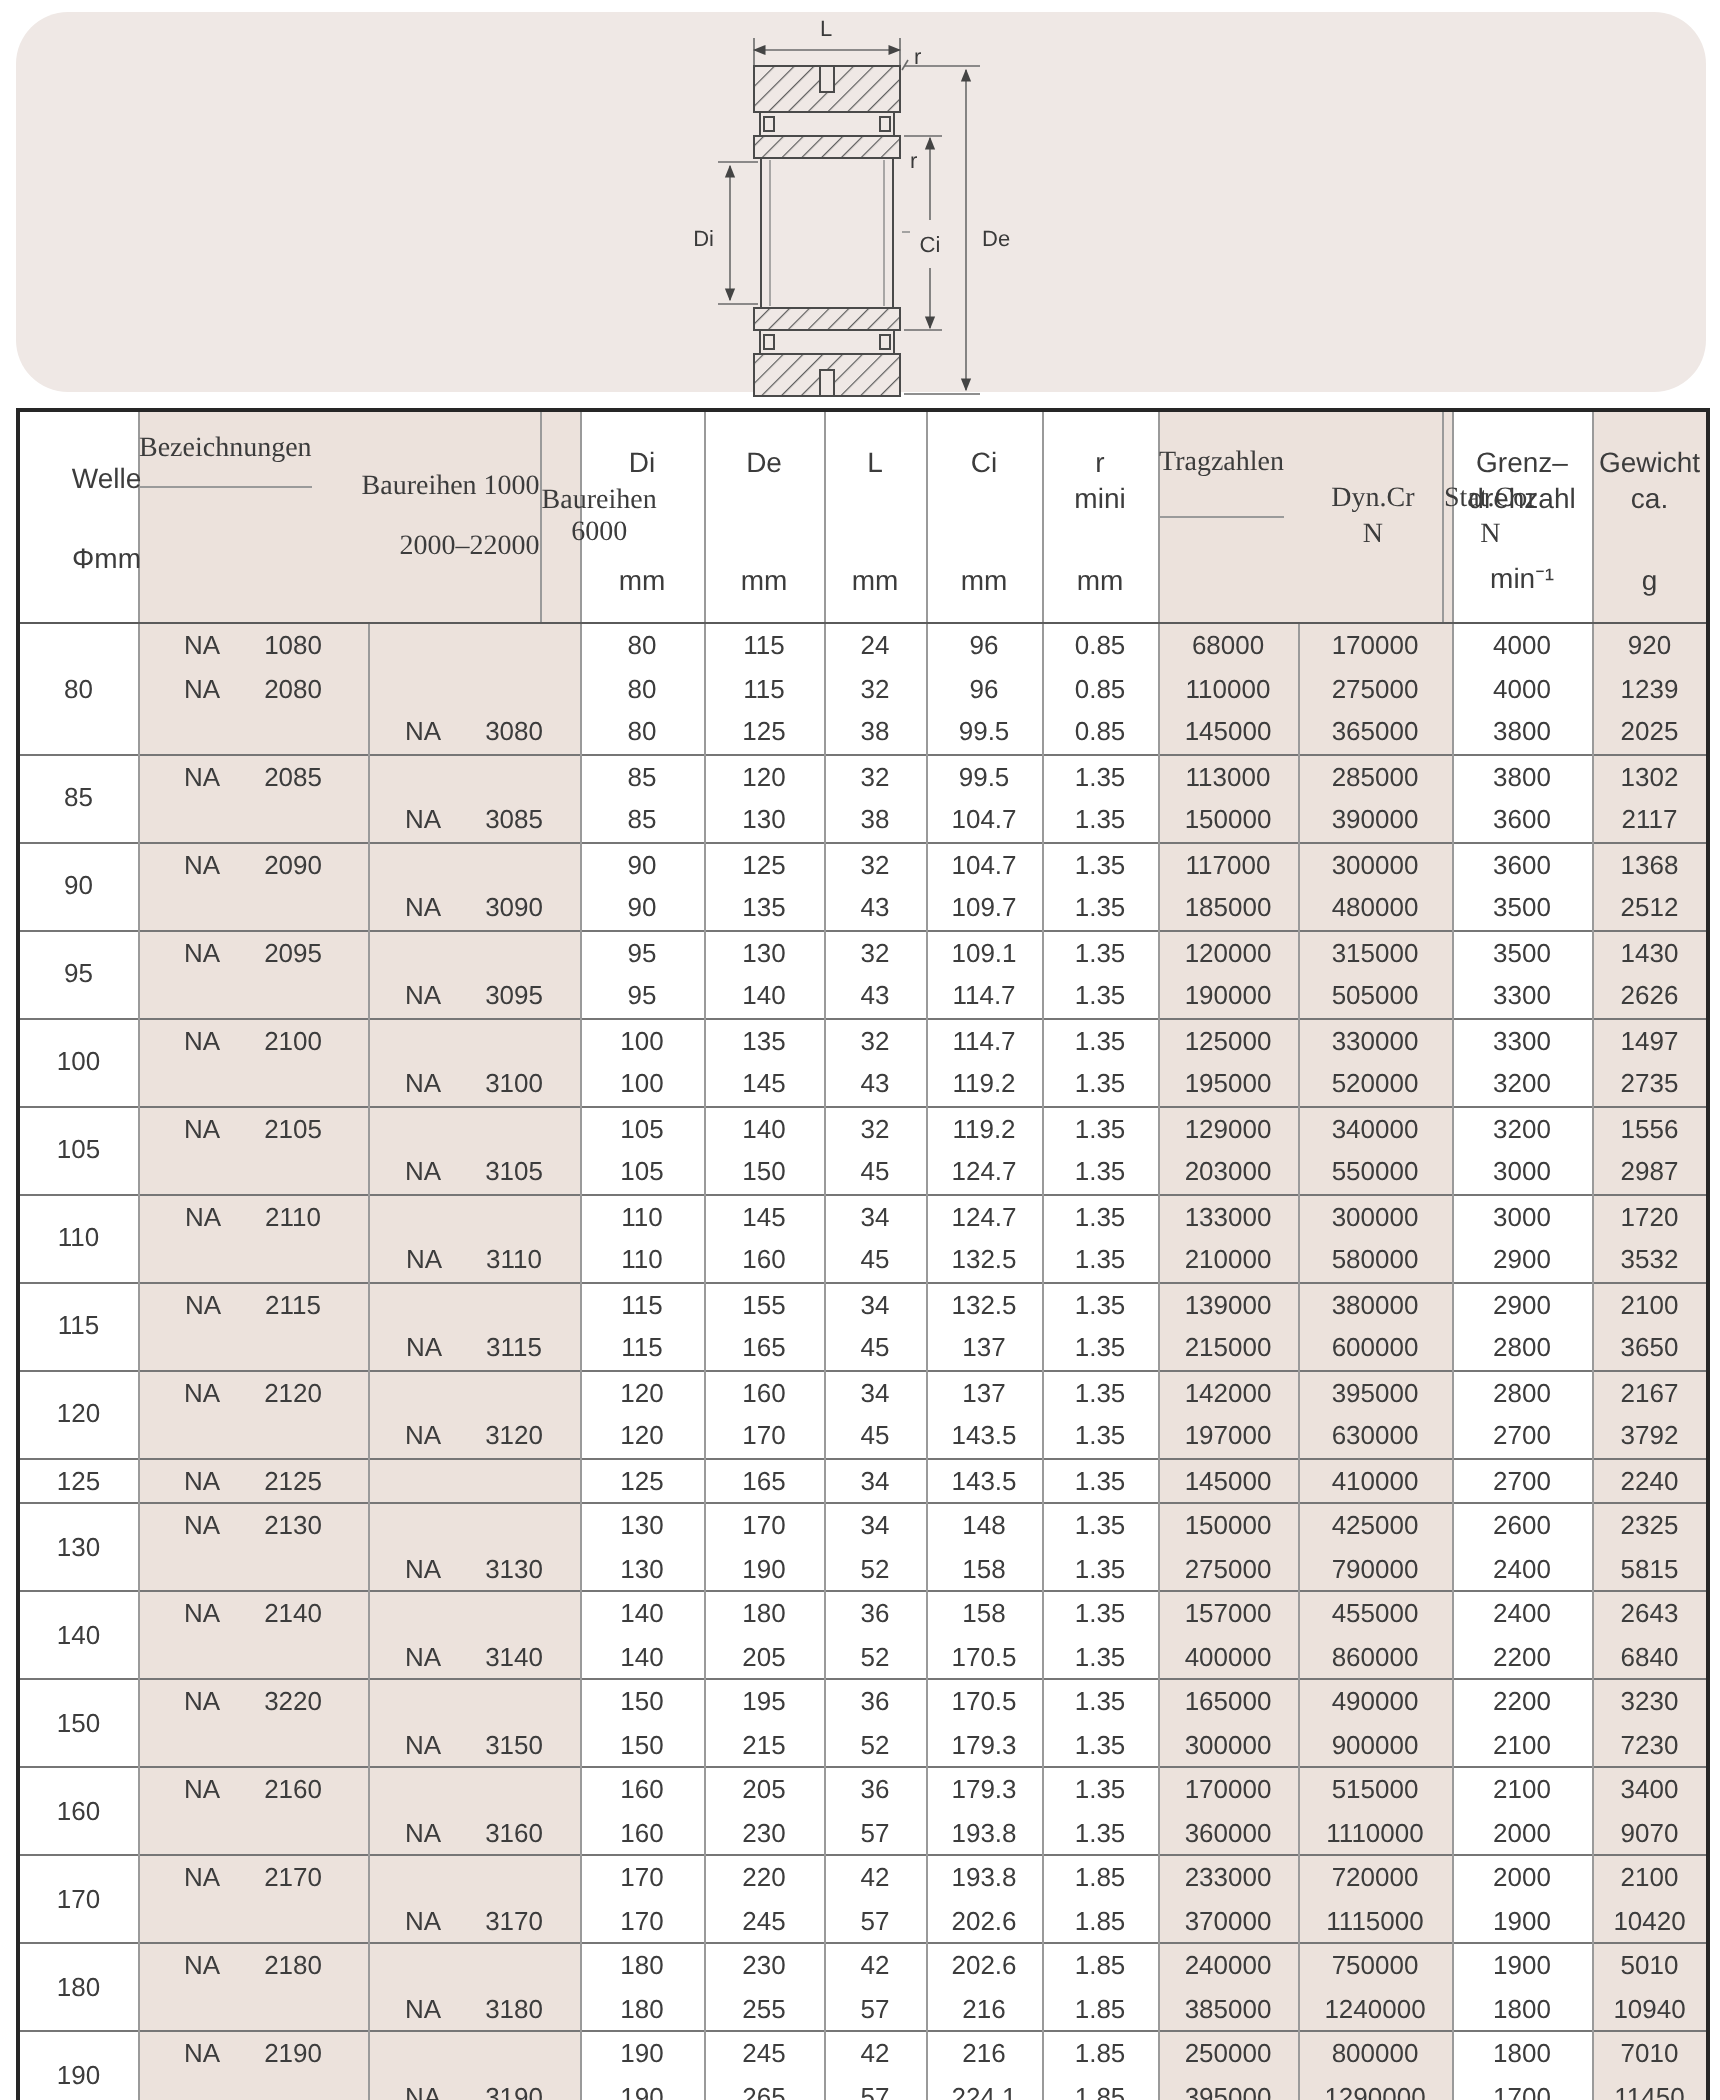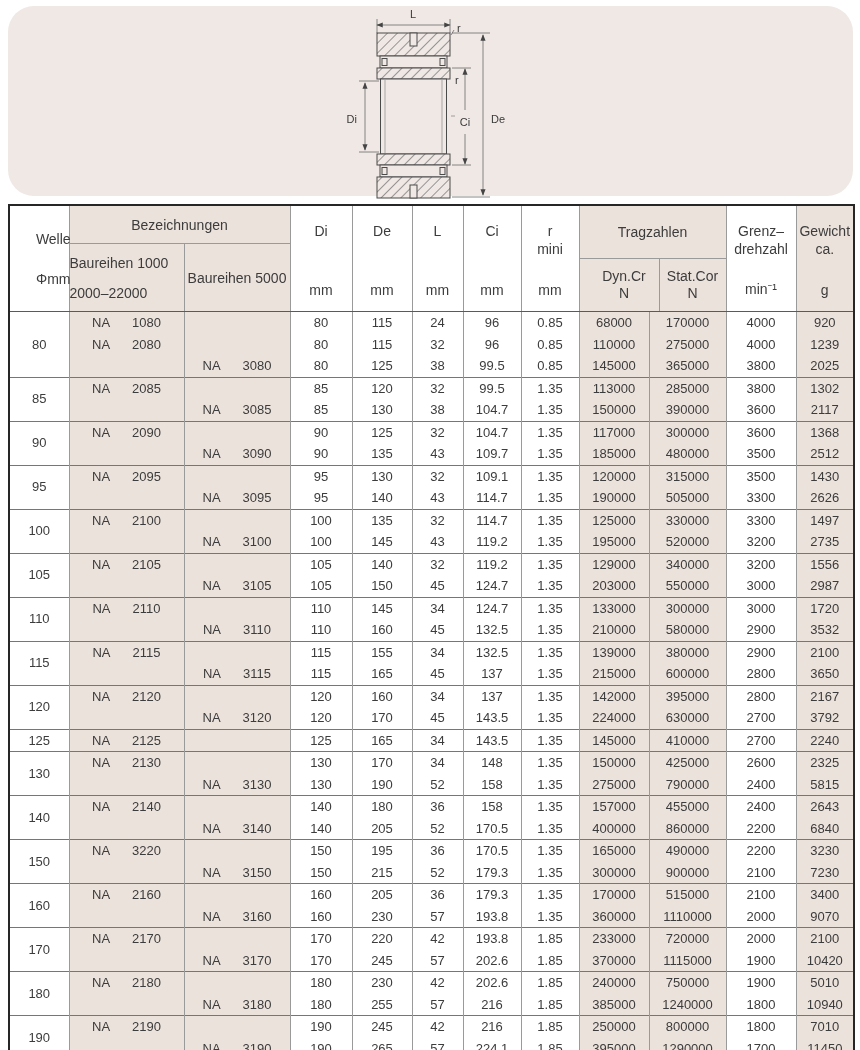--- a/index.html
+++ b/index.html
@@ -24,25 +24,25 @@
     border:2px solid #262626; background:#fff;
   }
   th, td { border-right:1px solid #9a9a9a; padding:0; font-weight:normal; }
   th:last-child, td:last-child { border-right:none;text-align:center; }
   thead th { height:105px; vertical-align:top; font-size:14px; border-bottom:1.5px solid #5a5a5a; }
   tbody td { height:21.5px; font-size:13px; text-align:center; line-height:21.5px; white-space:nowrap; }
   tr.group-start td { border-top:1px solid #767676; }
   .shade { background:#ece2dc; }
 
   
-  .hv { display:flex; flex-direction:column; height:100%; }
+  .hv { display:flex; flex-direction:row; height:100%;font-family:Liberation Serif, serif; }
   .welle-stack { display:flex; flex-direction:column; align-items:center; justify-content:center; height:100%; gap:24px;padding-left:28px; }
   .bez-top { height:37px; display:flex; align-items:center; justify-content:center; border-bottom:1px solid #9a9a9a; }
   .bez-bottom { flex:1; display:flex; }
-  .bez-left { width:114px; border-right:1px solid #9a9a9a; display:flex; flex-direction:column; align-items:flex-start; justify-content:center; gap:14px; }
+  .bez-left { width:114px; border-right:1px solid #9a9a9a; display:flex; flex-direction:column; align-items:flex-end; justify-content:center; gap:14px; }
   .bez-right { flex:1; display:flex; align-items:center; justify-content:center; }
   .trag-top { height:52px; display:flex; align-items:center; justify-content:center; border-bottom:1px solid #9a9a9a; }
   .trag-bottom { flex:1; display:flex; }
   .trag-half1 { width:69px; border-right:1px solid #9a9a9a;padding-left:10px; }
   .trag-half2 { flex:1; }
   .twoline { display:flex; flex-direction:column; align-items:center; justify-content:center; line-height:1.25; height:100%; }
   .stack2 { display:flex; flex-direction:column; align-items:center; justify-content:space-between; height:100%; box-sizing:border-box; padding:17px 0 13px; }
   .stack2 .top2 { display:flex; flex-direction:column; align-items:center; line-height:1.25; }
 
   
@@ -137,21 +137,21 @@
         </div>
       </th>
       <th colspan="2" class="shade">
         <div class="hv">
           <div class="bez-top">Bezeichnungen</div>
           <div class="bez-bottom">
             <div class="bez-left">
               <span>Baureihen 1000</span>
               <span>2000–22000</span>
             </div>
-            <div class="bez-right">Baureihen 5000</div>
+            <div class="bez-right">Baureihen 6000</div>
           </div>
         </div>
       </th>
       <th>
         <div class="stack2">
           <span>Di</span>
           <span>mm</span>
         </div>
       </th>
       <th>
@@ -560,21 +560,21 @@
           <div class="na-wrap">
             <span>NA</span>
             <span>3120</span>
           </div>
         </td>
         <td>120</td>
         <td>170</td>
         <td>45</td>
         <td>143.5</td>
         <td>1.35</td>
-        <td class="shade">224000</td>
+        <td class="shade">197000</td>
         <td class="shade">630000</td>
         <td>2700</td>
         <td class="shade">3792</td>
       </tr>
       <tr class="group-start">
         <td rowspan="1">125</td>
         <td class="shade">
           <div class="na-wrap">
             <span>NA</span>
             <span>2125</span>

